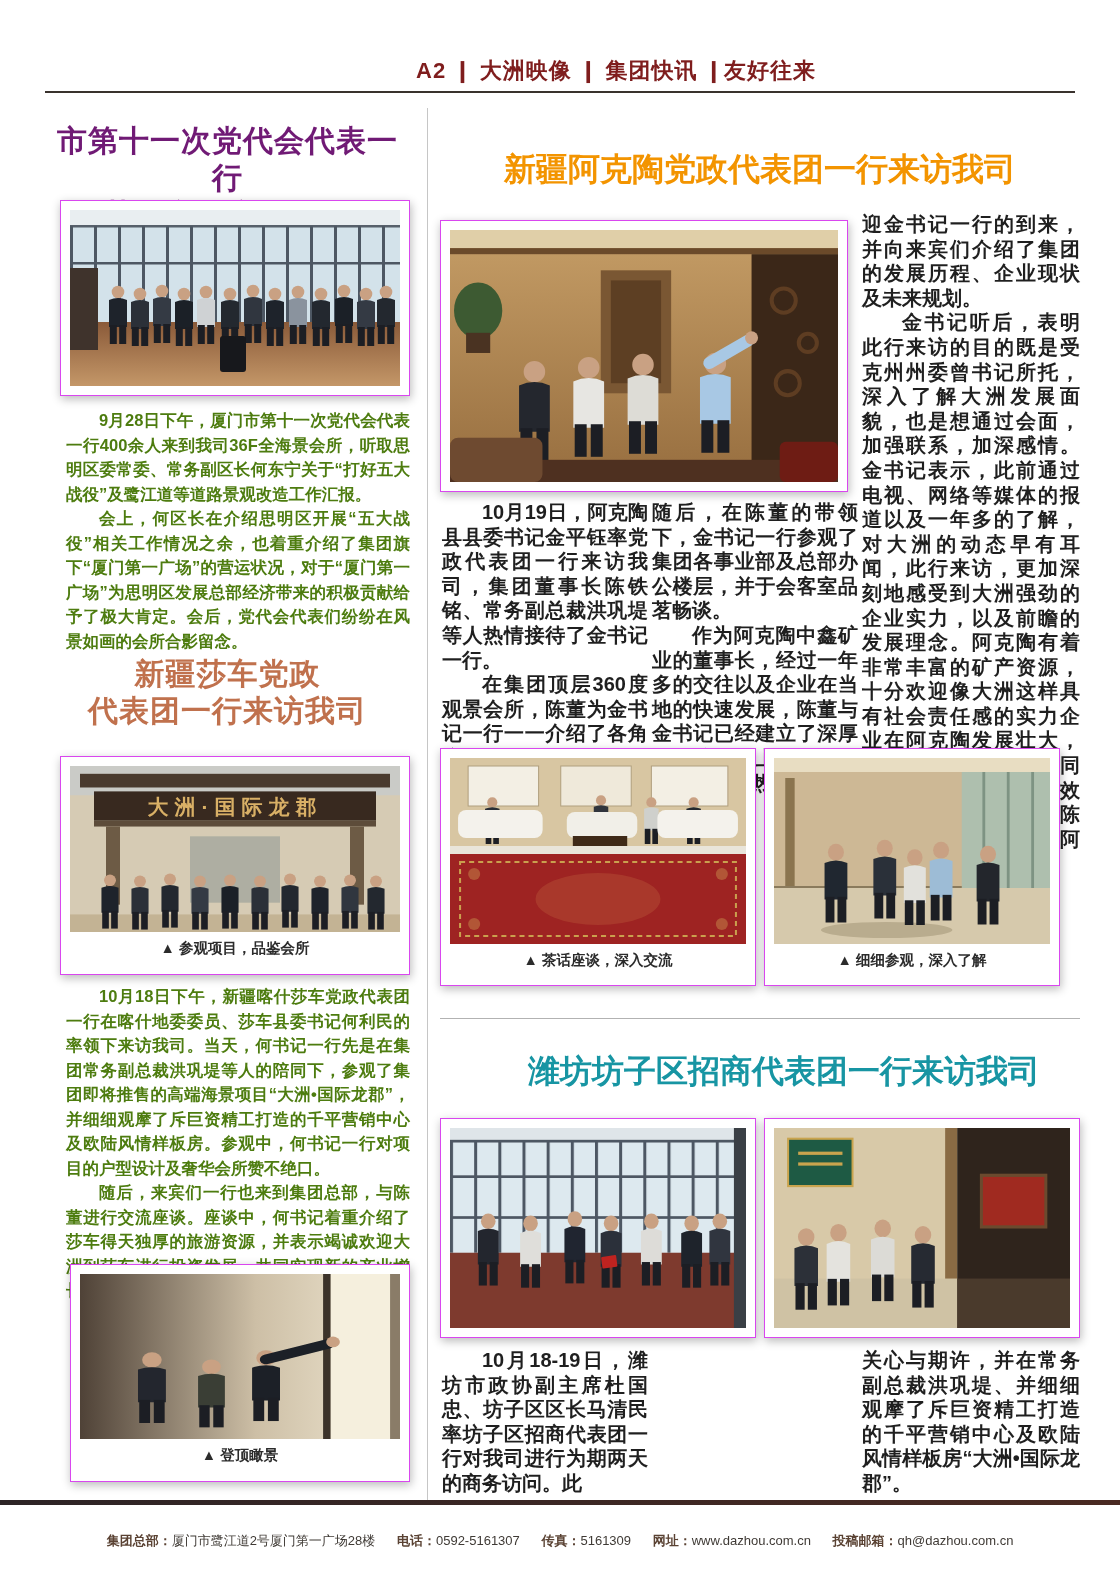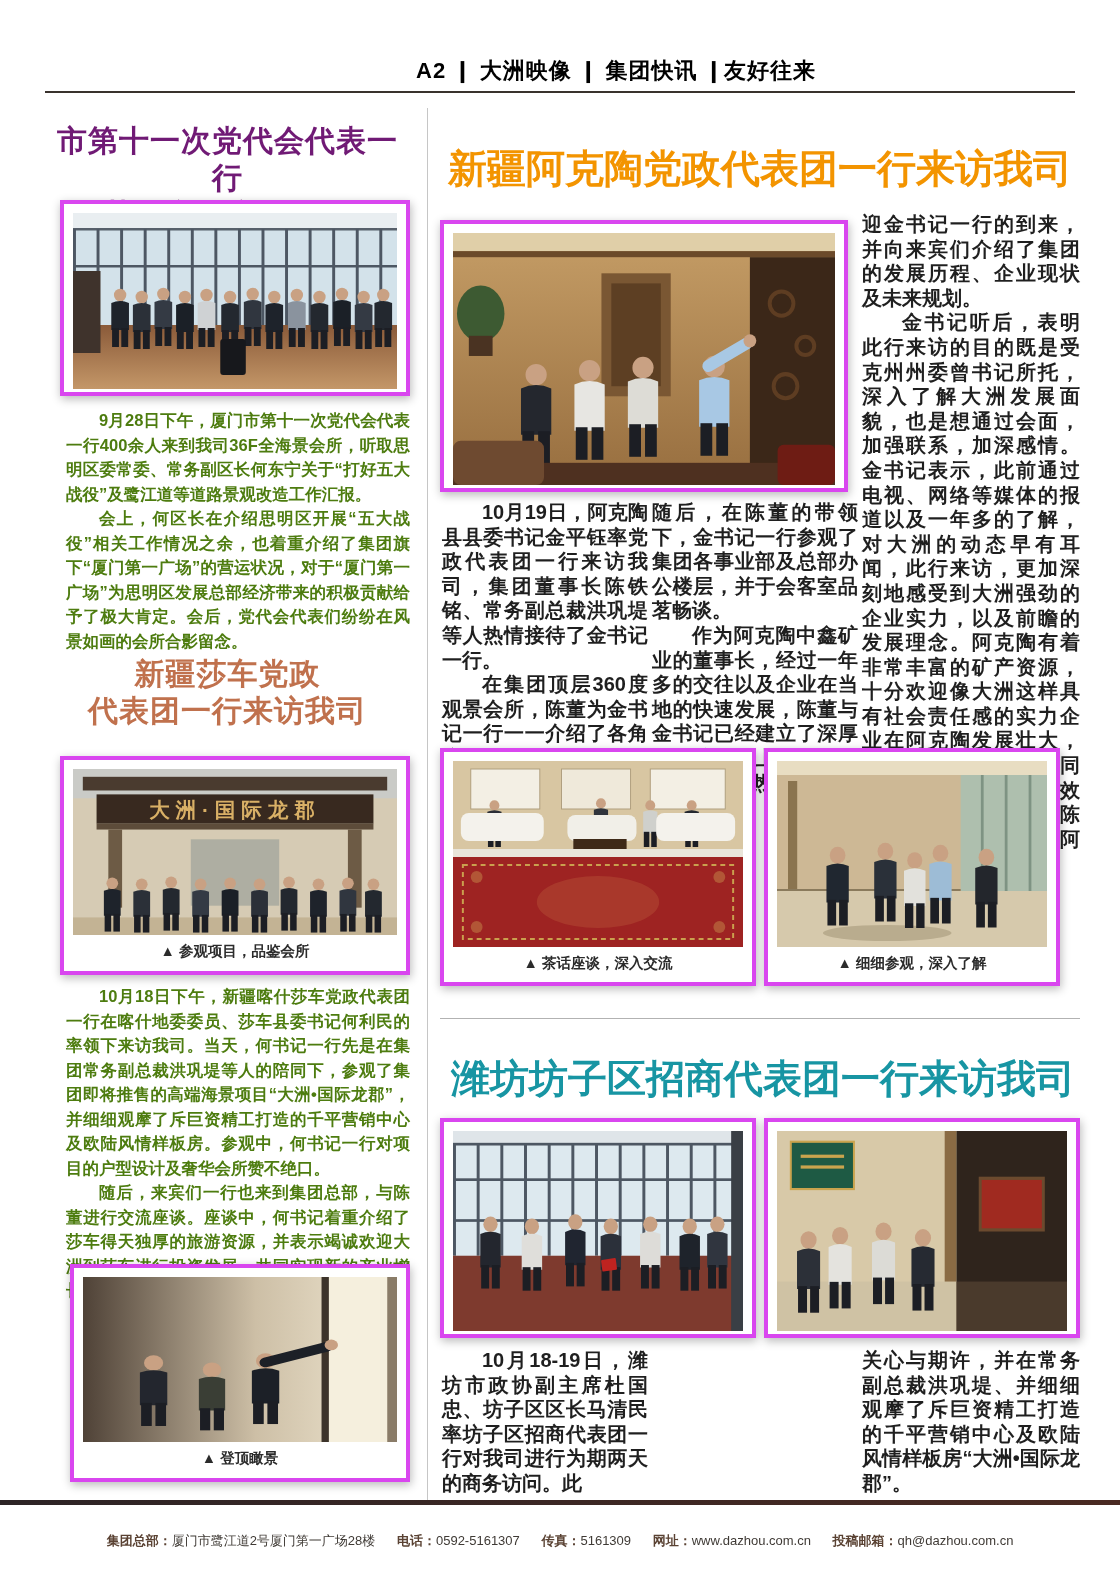--- a/index.html
+++ b/index.html
@@ -2,46 +2,46 @@
 <html><head>
 <meta charset="utf-8">
 <style>
   * { margin:0; padding:0; box-sizing:border-box; }
   html,body { background:#888; }
   body { font-family:"Liberation Sans","DejaVu Sans",sans-serif; }
   .page { position:relative; width:1120px; height:1578px; background:#fff; margin:0 auto; overflow:hidden; }
 
   
   .masthead { position:absolute; top:56px; left:0; width:1120px; text-align:center;
-              padding-left:112px; font-size:22px; font-weight:bold; color:#000000; letter-spacing:1px; }
+              padding-left:112px; font-size:22px; font-weight:bold; color:#7f1d1d; letter-spacing:1px; }
   .masthead-rule { position:absolute; top:91px; left:45px; width:1030px; height:0; border-top:2px solid #39322d; }
 
   
   .vdivider { position:absolute; left:427px; top:108px; width:1px; height:1394px; background:#c6c6c6; }
   .hdivider-right { position:absolute; left:440px; top:1018px; width:640px; height:1px; background:#b2b2b2; }
 
   
   .title { position:absolute; text-align:center; font-weight:800; }
   .title-sm { font-size:30px; line-height:37px; letter-spacing:1px; }
-  .title-lg { font-size:39px; line-height:46px; letter-spacing:0; white-space:nowrap; }
+  .title-lg { font-size:32px; line-height:46px; letter-spacing:0; white-space:nowrap; }
   .c-red   { color:#701a75; }
   .c-terra { color:#c0714d; }
   .c-orange{ color:#f39400; }
   .c-teal  { color:#1795a3; }
 
   
   .body-text { position:absolute; font-size:16.5px; line-height:24.5px; color:#4d7c0f;
                text-align:justify; font-weight:600; }
   .col-text  { position:absolute; font-size:20px; line-height:24.6px; color:#1f1f1f;
                text-align:justify; font-weight:600; }
   .body-text p, .col-text p { text-indent:2em; }
   .body-text p.noindent, .col-text p.noindent { text-indent:0; }
 
   
-  .photo-frame { position:absolute; background:#fff; border:4px solid #d946ef;
+  .photo-frame { position:absolute; background:#fff; border:1px solid #d946ef;
                  box-shadow:1px 3px 9px rgba(0,0,0,.28); padding:9px; }
   .photo-img { display:block; width:100%; background:#ddd; overflow:hidden; }
   .photo-img svg { display:block; width:100%; height:100%; }
   .photo-caption { text-align:center; font-size:14.5px; color:#2b2b2b; font-weight:600;
                    margin-top:7px; line-height:18px; }
 
   
   .footer-bar { position:absolute; left:0; top:1500px; width:1120px; height:5px;
                 background:linear-gradient(90deg,#2d2426,#4a2a22); }
   .footer-line { position:absolute; left:0; top:1532px; width:1120px; text-align:center;
@@ -266,21 +266,21 @@
         <use href="#person" transform="translate(66 124) scale(1.35)" color="#202730"></use>
         <use href="#person" transform="translate(118 120) scale(1.35)" color="#2a3039"></use>
         <use href="#person" transform="translate(150 128) scale(1.3)" color="#e2e1dc"></use>
         <use href="#person" transform="translate(178 122) scale(1.35)" color="#9dbcd6"></use>
         <use href="#person" transform="translate(228 126) scale(1.35)" color="#23262c"></use>
       </svg>
     </div>
     <div class="photo-caption">▲ 细细参观，深入了解</div>
   </div>
 
-  <div class="title title-lg c-teal" style="left:443px; top:1048px; width:640px;margin-top:8px;">潍坊坊子区招商代表团一行来访我司</div>
+  <div class="title title-lg c-teal" style="left:464px; top:1048px; width:640px;">潍坊坊子区招商代表团一行来访我司</div>
 
   <div class="photo-frame" style="left:440px; top:1118px; width:316px; height:220px;">
     <div class="photo-img" style="height:200px;">
       <svg viewBox="0 0 294 186" preserveAspectRatio="none">
         <rect width="294" height="186" fill="#dde9ef"></rect>
         <rect width="294" height="12" fill="#dfe5e9"></rect>
         <rect y="11" width="294" height="2.5" fill="#4d5763"></rect>
         <rect y="12" width="294" height="104" fill="url(#mull)"></rect>
         <rect y="44" width="294" height="2.5" fill="#4d5763"></rect>
         <rect y="82" width="294" height="2.5" fill="#4d5763"></rect>

